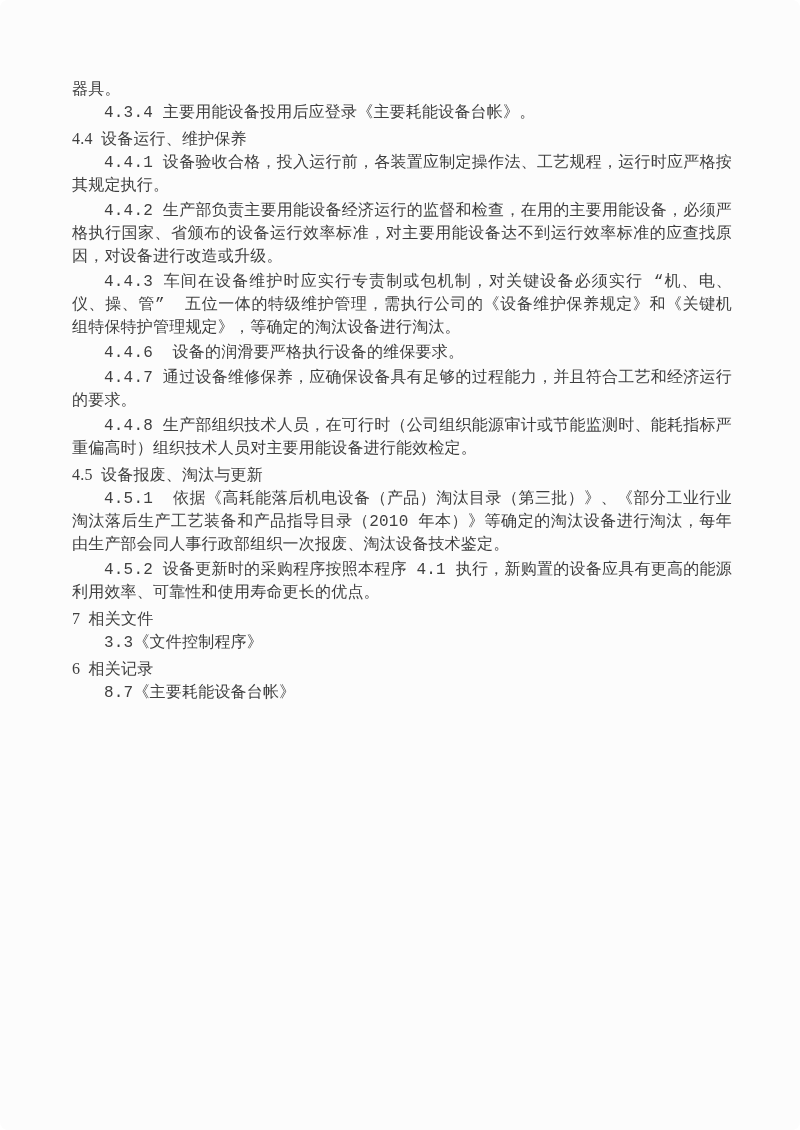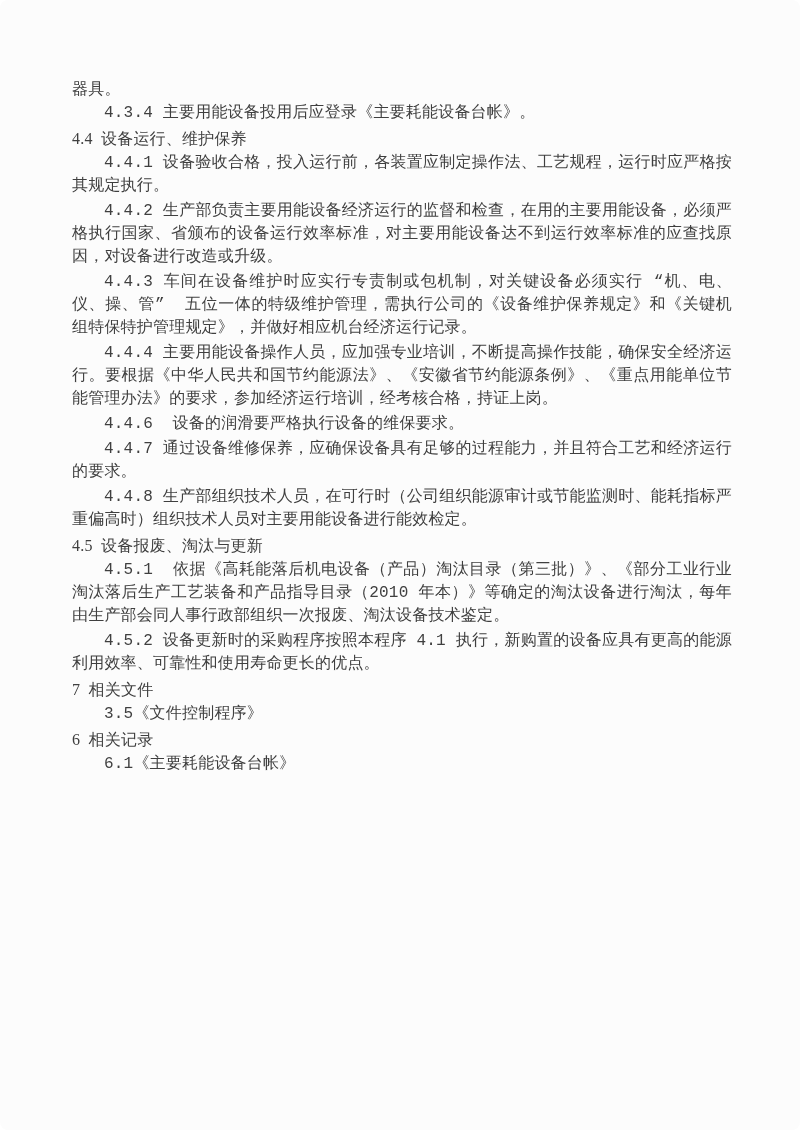--- a/index.html
+++ b/index.html
@@ -46,26 +46,25 @@
 </head>
 <body>
 
 <div class="page">
   <div class="doc-content">
     <p class="flush">器具。</p>
     <p class="indent">4.3.4 主要用能设备投用后应登录《主要耗能设备台帐》。</p>
     <p class="flush">4.4  设备运行、维护保养</p>
     <p class="indent">4.4.1 设备验收合格，投入运行前，各装置应制定操作法、工艺规程，运行时应严格按其规定执行。</p>
     <p class="indent">4.4.2 生产部负责主要用能设备经济运行的监督和检查，在用的主要用能设备，必须严格执行国家、省颁布的设备运行效率标准，对主要用能设备达不到运行效率标准的应查找原因，对设备进行改造或升级。</p>
-    <p class="indent">4.4.3 车间在设备维护时应实行专责制或包机制，对关键设备必须实行 “机、电、仪、操、管”  五位一体的特级维护管理，需执行公司的《设备维护保养规定》和《关键机组特保特护管理规定》，并做好相应机台经济运行记录。</p>
-    <p class="indent">4.4.4 主要用能设备操作人员，应加强专业培训，不断提高操作技能，确保安全经济运行。要根据《中华人民共和国节约能源法》、《安徽省节约能源条例》、《重点用能单位节能管理办法》的要求，参加经济运行培训，经考核合格，持证上岗。</p>
+    <p class="indent">4.4.3 车间在设备维护时应实行专责制或包机制，对关键设备必须实行 “机、电、仪、操、管”  五位一体的特级维护管理，需执行公司的《设备维护保养规定》和《关键机组特保特护管理规定》，等确定的淘汰设备进行淘汰。</p>
     <p class="indent">4.4.6  设备的润滑要严格执行设备的维保要求。</p>
     <p class="indent">4.4.7 通过设备维修保养，应确保设备具有足够的过程能力，并且符合工艺和经济运行的要求。</p>
     <p class="indent">4.4.8 生产部组织技术人员，在可行时（公司组织能源审计或节能监测时、能耗指标严重偏高时）组织技术人员对主要用能设备进行能效检定。</p>
     <p class="flush">4.5  设备报废、淘汰与更新</p>
     <p class="indent">4.5.1  依据《高耗能落后机电设备（产品）淘汰目录（第三批）》、《部分工业行业淘汰落后生产工艺装备和产品指导目录（2010 年本）》等确定的淘汰设备进行淘汰，每年由生产部会同人事行政部组织一次报废、淘汰设备技术鉴定。</p>
     <p class="indent">4.5.2 设备更新时的采购程序按照本程序 4.1 执行，新购置的设备应具有更高的能源利用效率、可靠性和使用寿命更长的优点。</p>
     <p class="flush">7  相关文件</p>
-    <p class="indent">3.5《文件控制程序》</p>
+    <p class="indent">3.3《文件控制程序》</p>
     <p class="flush">6  相关记录</p>
-    <p class="indent">6.1《主要耗能设备台帐》</p>
+    <p class="indent">8.7《主要耗能设备台帐》</p>
   </div>
 </div>
 
 </body></html>

